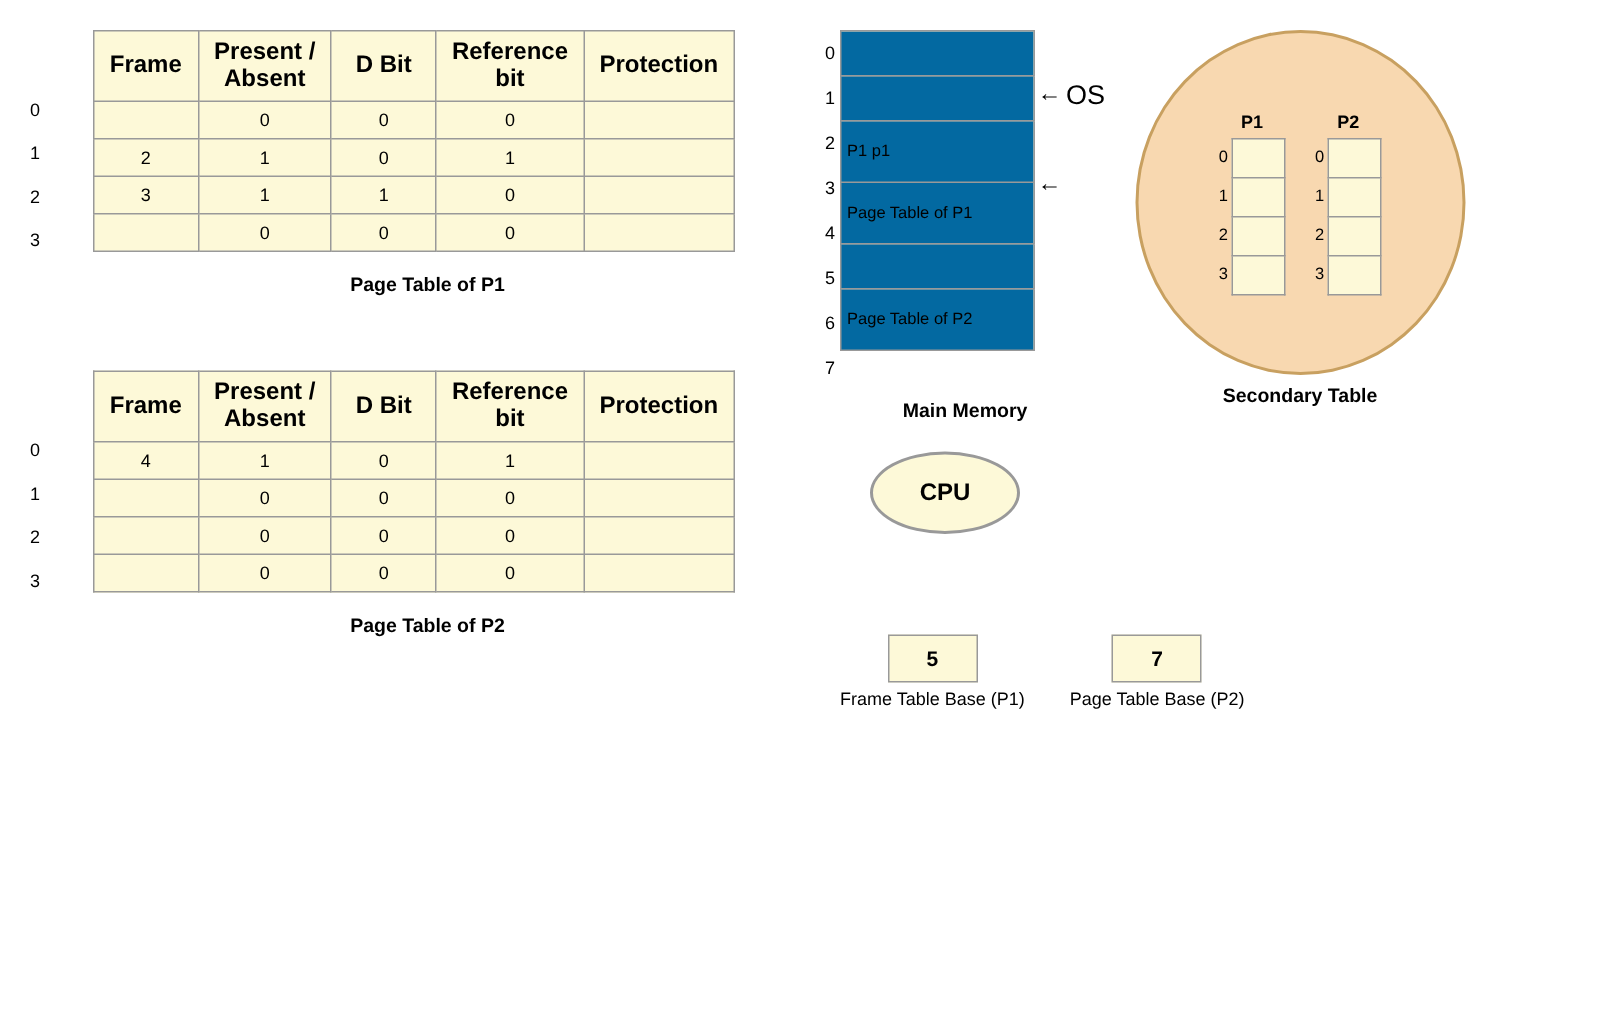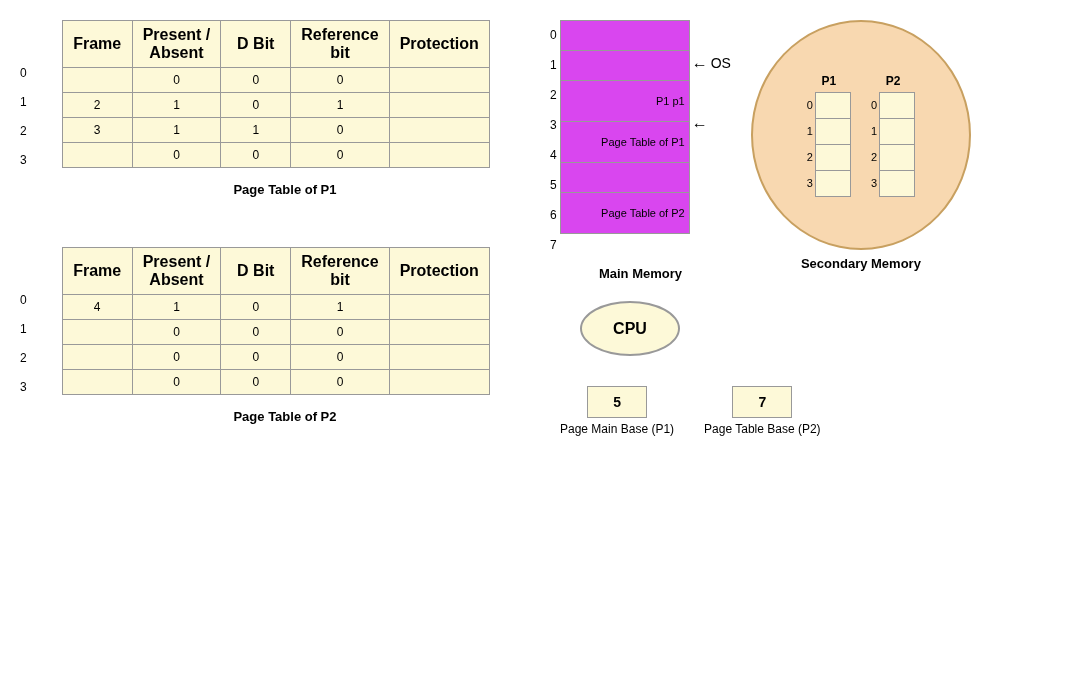--- a/index.html
+++ b/index.html
@@ -136,22 +136,22 @@
     .memory-table {
       border-collapse: collapse;
       background: #fdf9d8;
       width: 130px;
     }
 
     .memory-table td {
       border: 1px solid #999;
       height: 30px;
       font-size: 11px;
-      text-align: right;
-      background: #d946ef;
+      text-align: left;
+      background: #0369a1;
       padding: 14px 4px;
     }
 
     
     .secondary-memory-area {
       display: flex;
       flex-direction: column;
       align-items: center;
       margin-left: 20px;
       margin-top: 0;
@@ -235,20 +235,21 @@
       font-weight: bold;
       margin: 20px 0 20px 20px;
     }
 
     
     .bottom-right {
       display: flex;
       flex-direction: column;
       padding-left: 10px;
       margin-top: 0;
+      gap: 37px;
     }
 
     .page-table-base-section {
       display: flex;
       gap: 30px;
       margin-top: 10px;
       align-items: flex-start;
     }
 
     .ptb-group {
@@ -440,21 +441,21 @@
               </tr>
               <tr>
                 <td>Page Table of P2</td>
               </tr>
             </tbody>
           </table>
 
           <div class="os-arrows">
             <div class="arrow-row">
               <span style="font-size:16px;">←</span>
-              <span style="font-size:14px; margin-left:3px;">OS</span>
+              <span style="font-size:18px; margin-left:3px;">OS</span>
             </div>
             <div style="height:30px;"></div>
             <div class="arrow-row">
               <span style="font-size:16px;">←</span>
             </div>
           </div>
         </div>
         <div class="main-memory-label">Main Memory</div>
       </div>
 
@@ -513,32 +514,32 @@
                     <tr>
                         <td></td>
                       </tr>
                   </tbody>
                 </table>
               </div>
             </div>
 
           </div>
         </div>
-        <div class="secondary-memory-label">Secondary Memory</div>
+        <div class="secondary-memory-label">Secondary Table</div>
       </div>
 
     </div>
 
     <div class="bottom-right">
       <div class="cpu-oval">CPU</div>
 
       <div class="page-table-base-section">
         <div class="ptb-group">
           <div class="ptb-box">5</div>
-          <div class="ptb-label">Page Main Base (P1)</div>
+          <div class="ptb-label">Frame Table Base (P1)</div>
         </div>
         <div class="ptb-group">
           <div class="ptb-box">7</div>
           <div class="ptb-label">Page Table Base (P2)</div>
         </div>
       </div>
     </div>
 
   </div>
 

